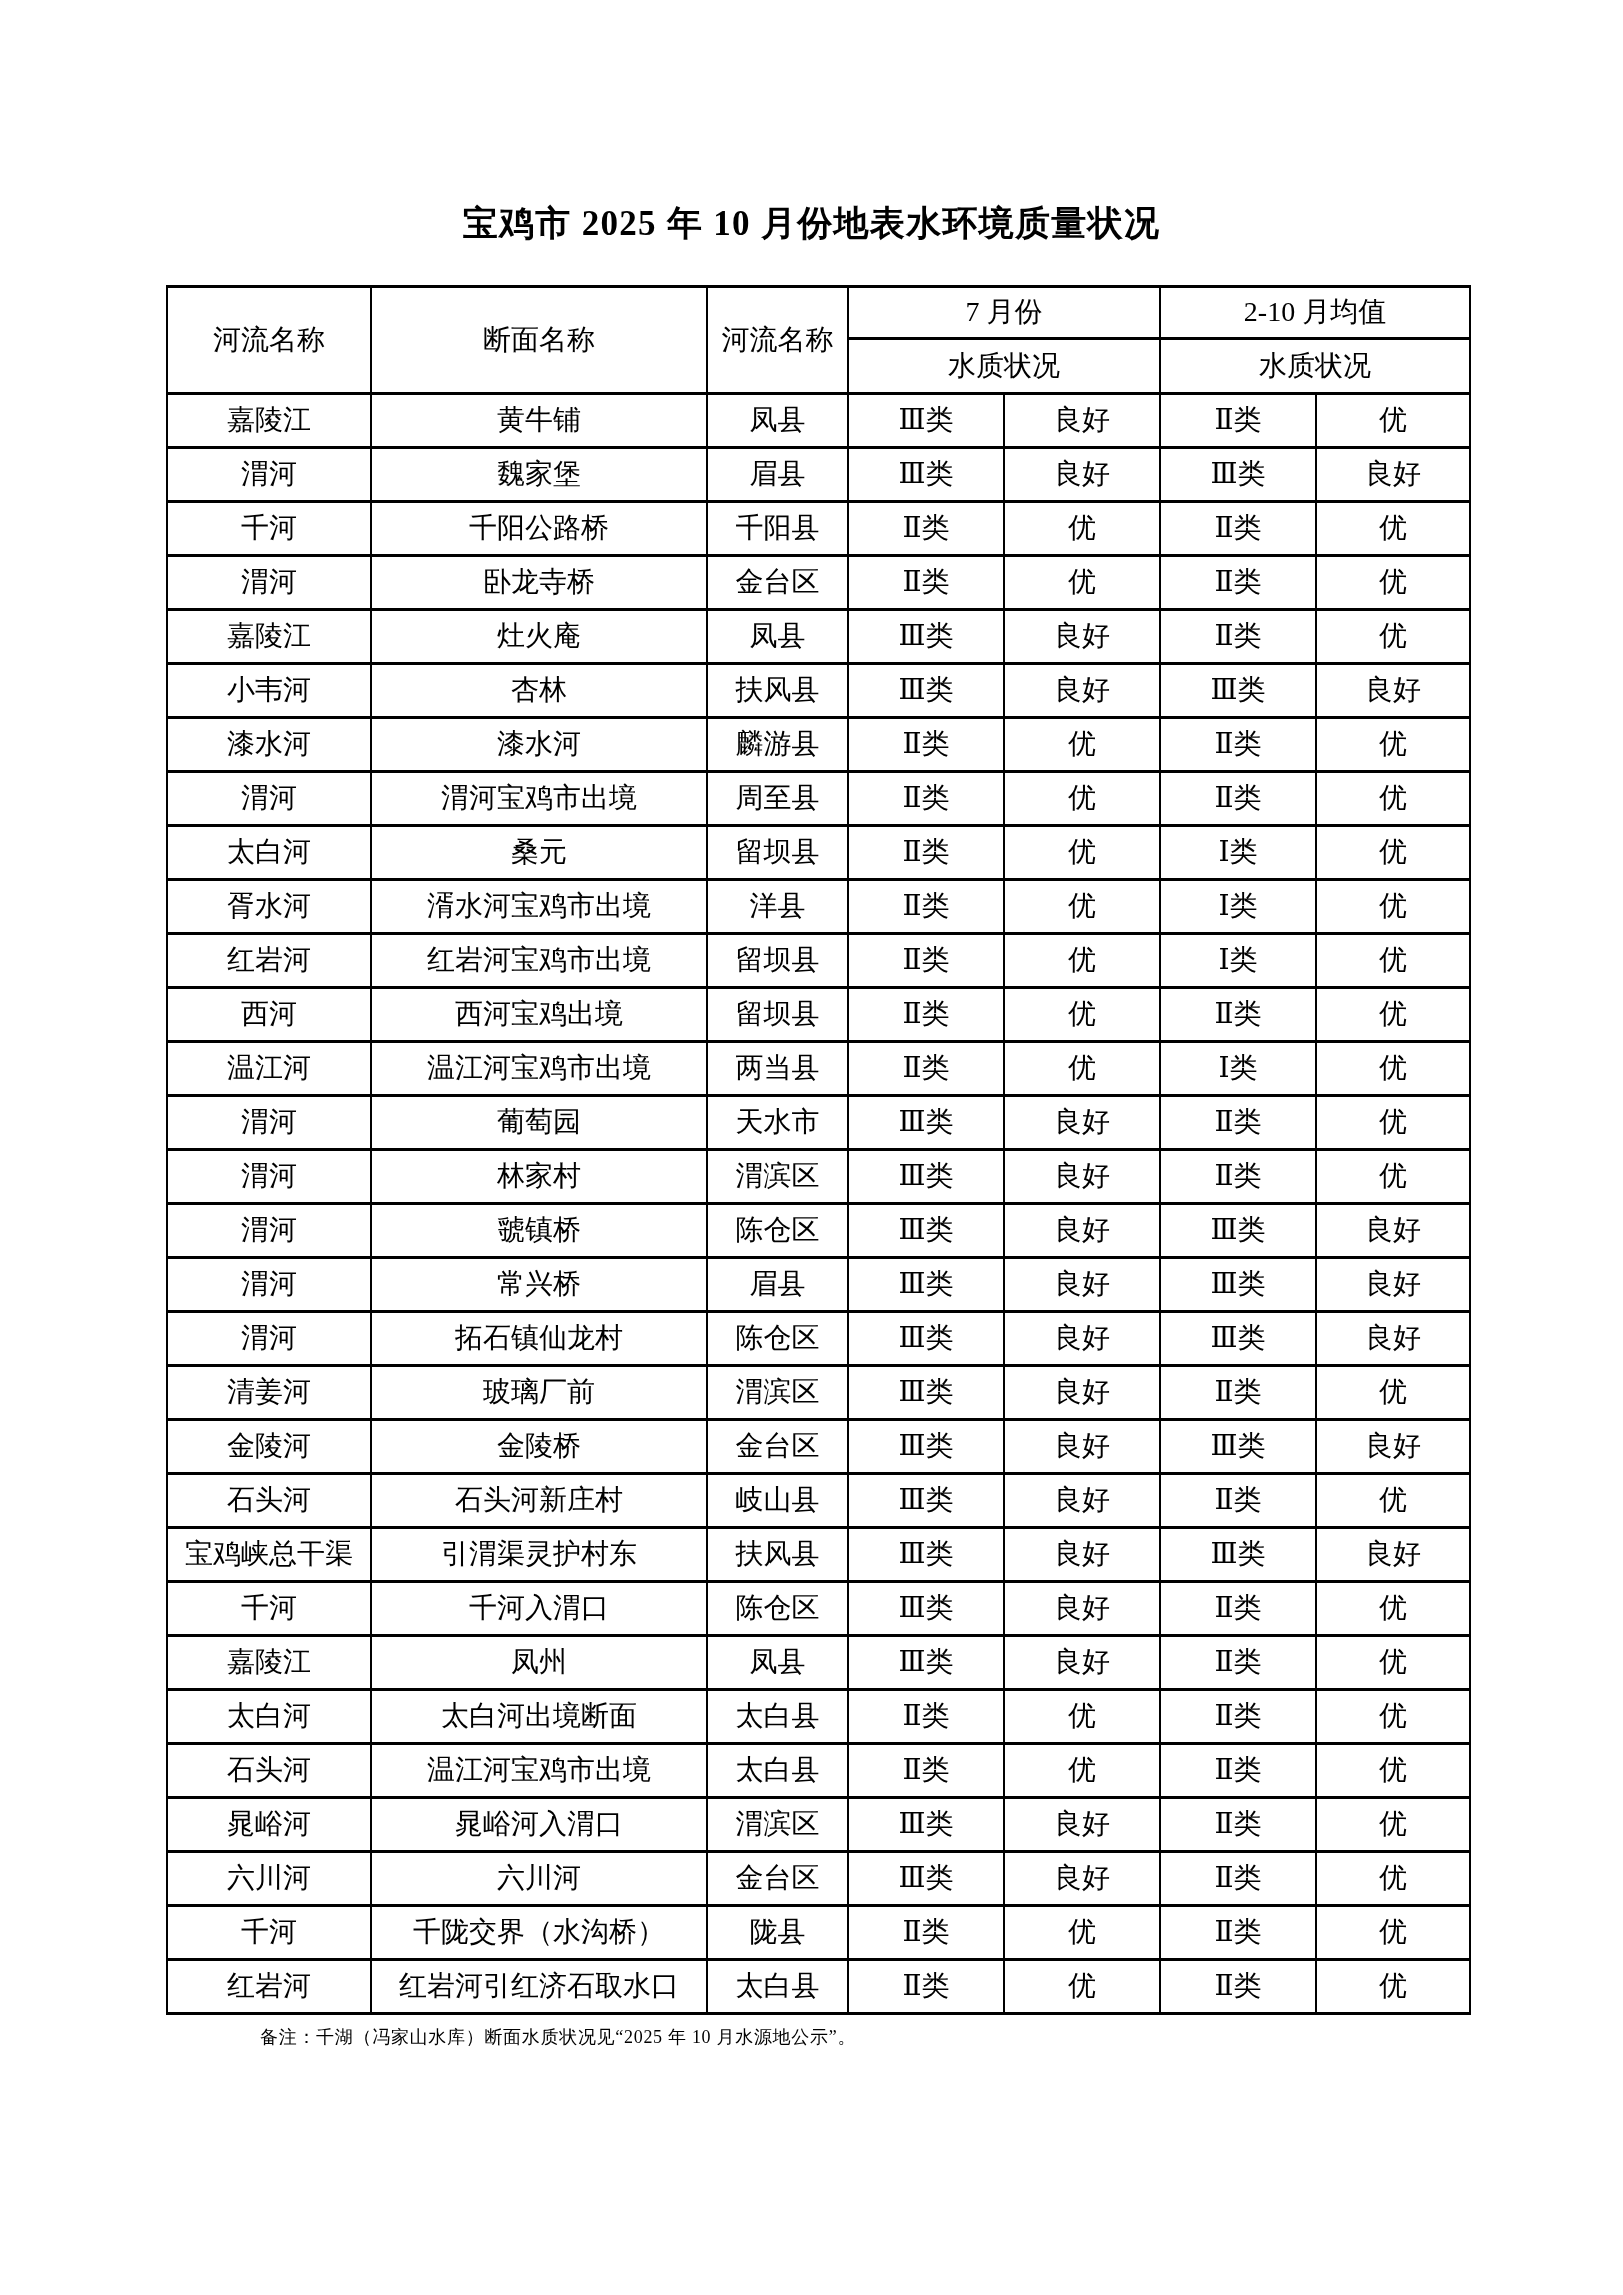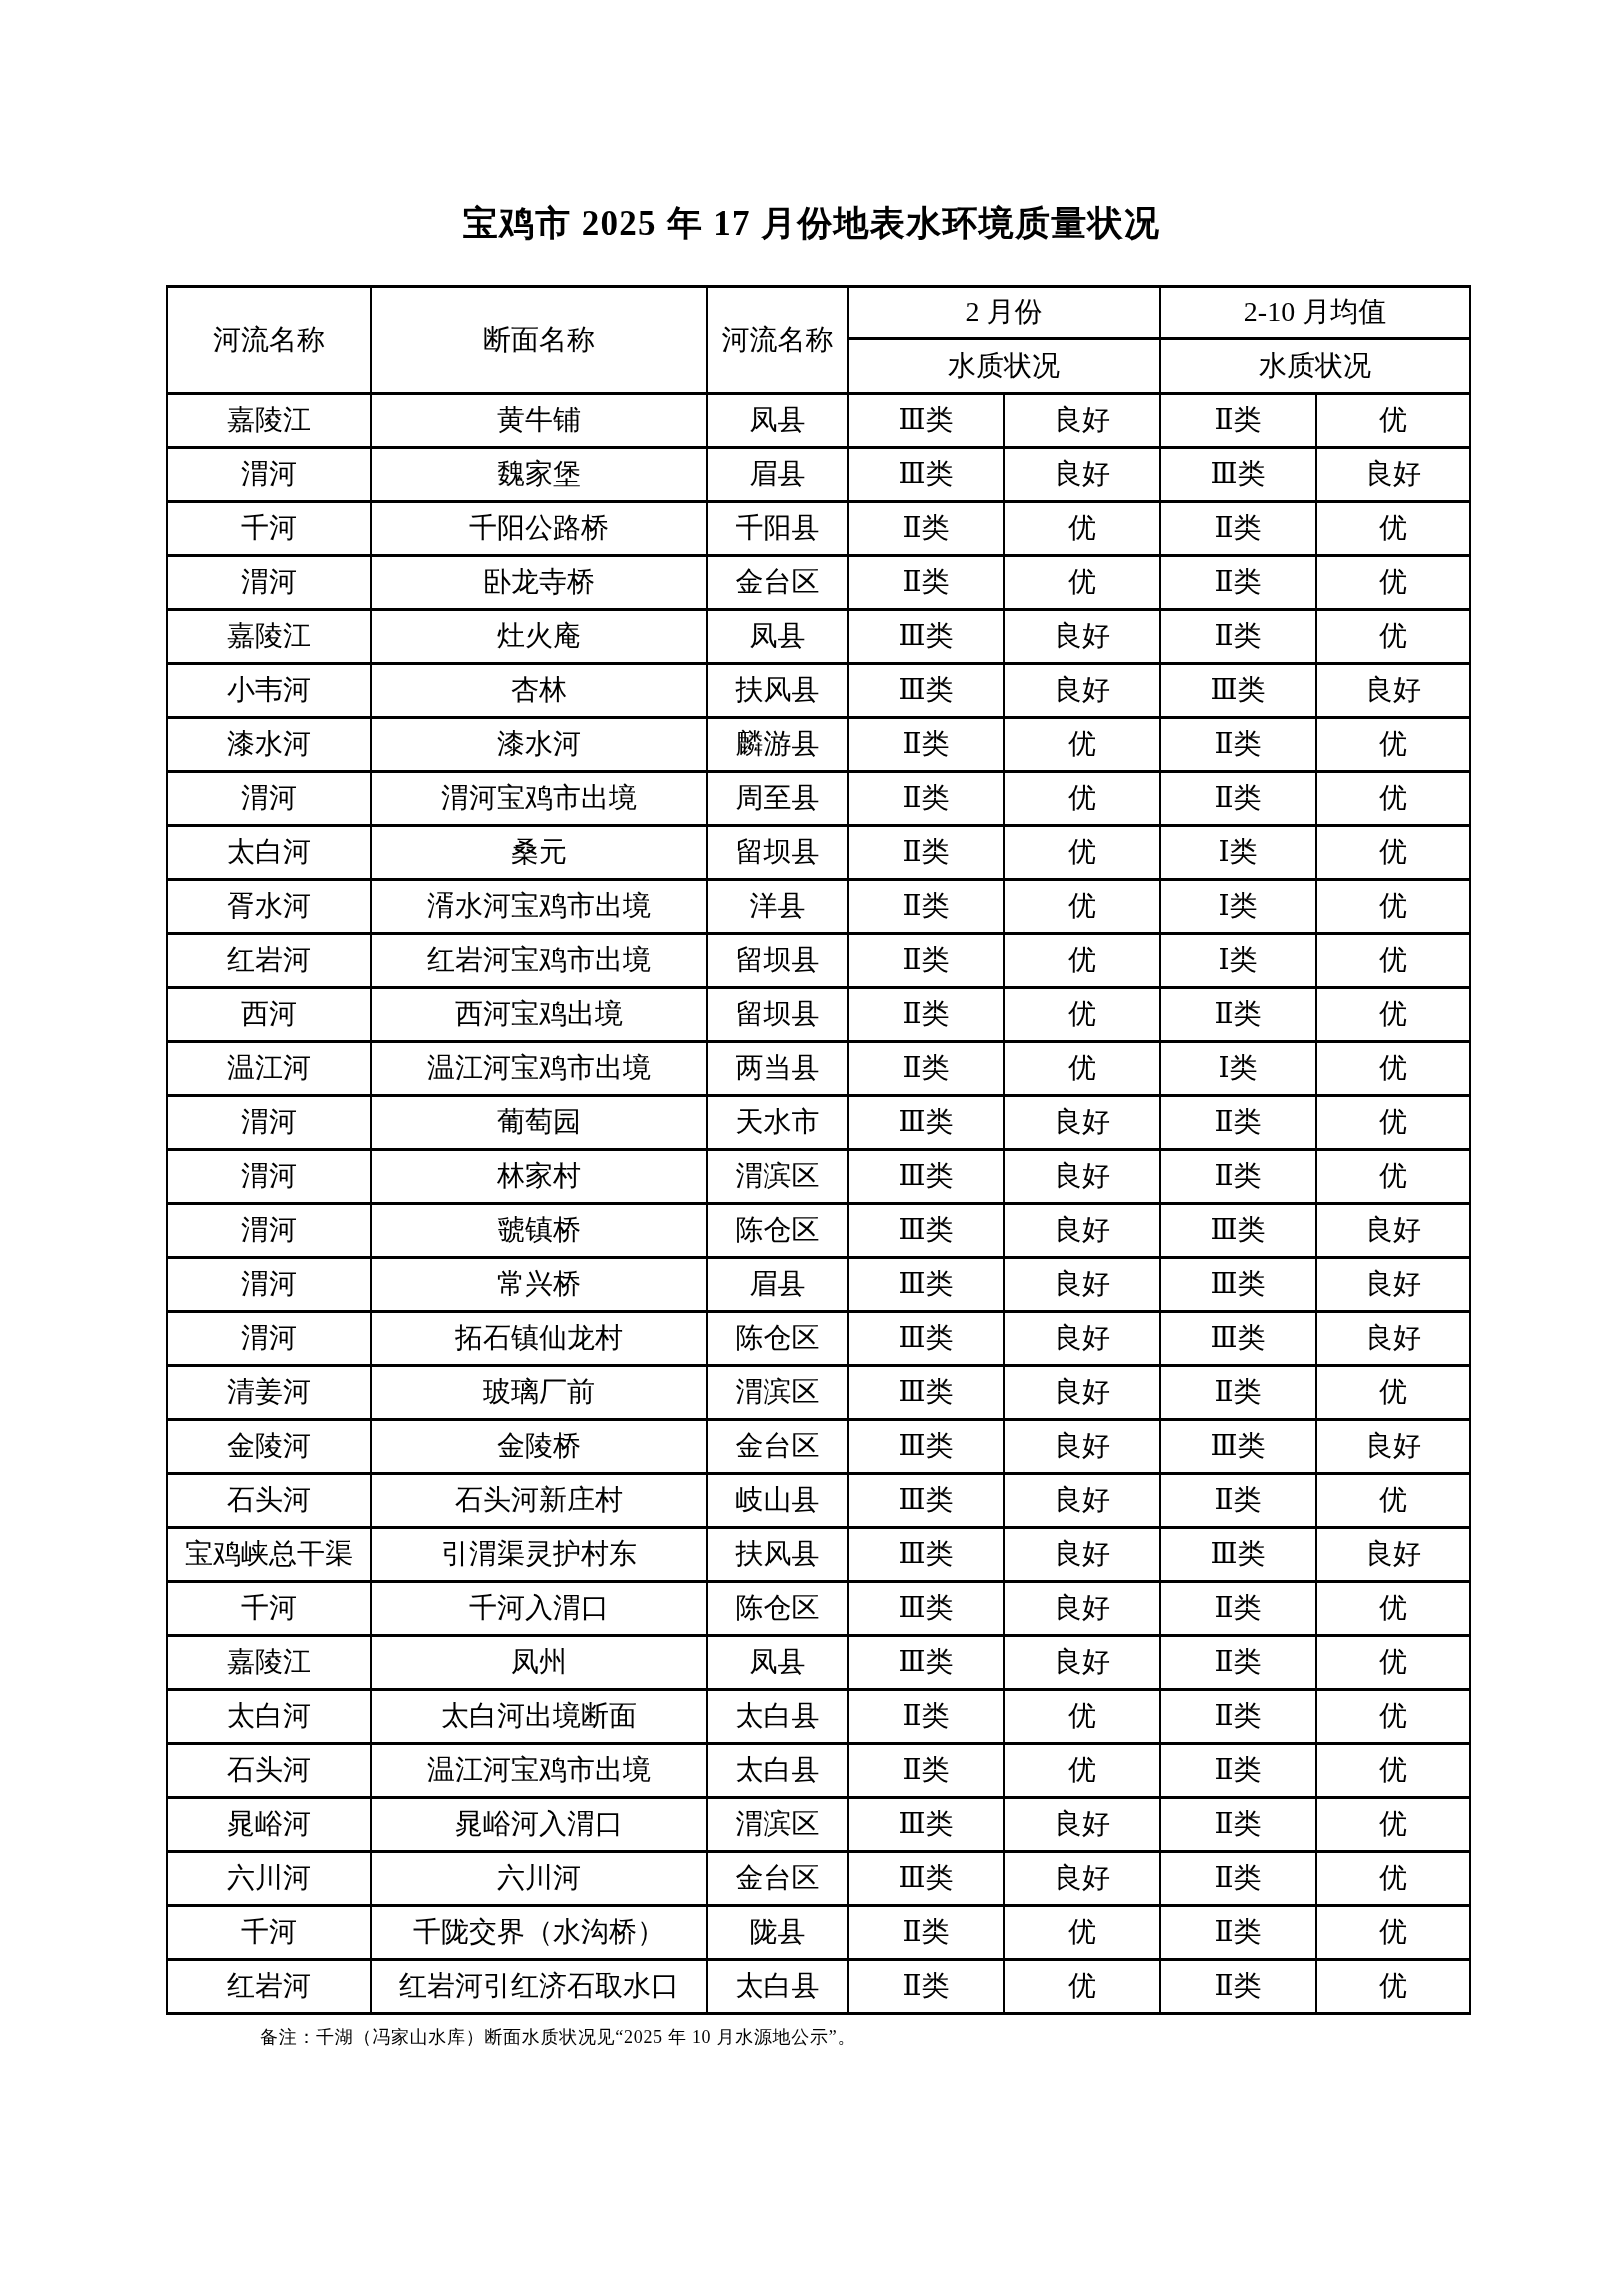--- a/index.html
+++ b/index.html
@@ -58,38 +58,38 @@
     left: 260px;
     top: 2025px;
     font-size: 18px;
     letter-spacing: 0.7px;
     white-space: nowrap;
   }
 </style>
 </head>
 <body>
 
-<div class="page-title">宝鸡市 2025 年 17 月份地表水环境质量状况</div>
+<div class="page-title">宝鸡市 2025 年 10 月份地表水环境质量状况</div>
 
 <table class="wq-table">
   <colgroup>
     <col style="width:204px">
     <col style="width:336px">
     <col style="width:141px">
     <col style="width:156px">
     <col style="width:156px">
     <col style="width:156px">
     <col style="width:154px">
   </colgroup>
   <thead>
     <tr class="head-main">
       <th rowspan="2">河流名称</th>
       <th rowspan="2">断面名称</th>
       <th rowspan="2">河流名称</th>
-      <th colspan="2">2 月份</th>
+      <th colspan="2">7 月份</th>
       <th colspan="2">2-10 月均值</th>
     </tr>
     <tr class="head-sub">
       <th colspan="2">水质状况</th>
       <th colspan="2">水质状况</th>
     </tr>
   </thead>
   <tbody>
       <tr>
     <td>嘉陵江</td>

